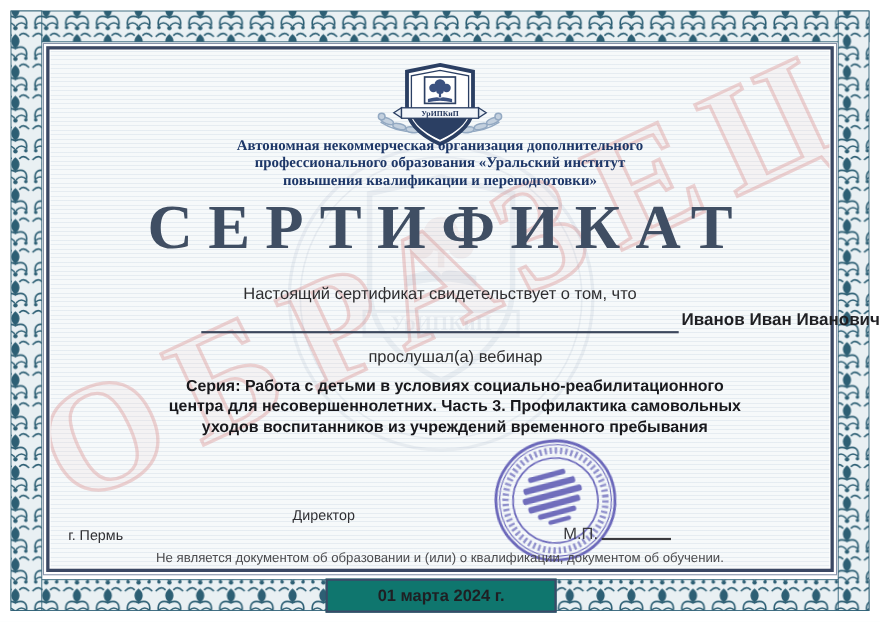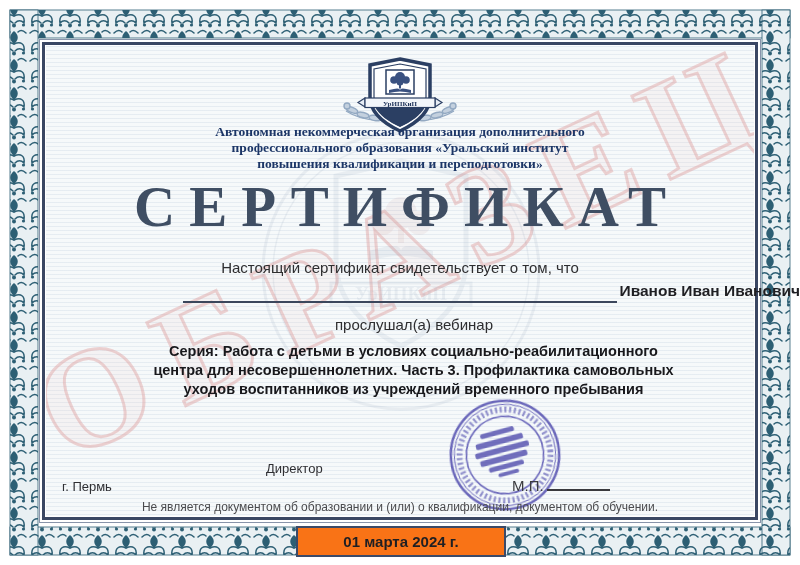--- a/index.html
+++ b/index.html
@@ -52,21 +52,21 @@
   .city { position:absolute; left:62px; top:479px; z-index:4; font-size:13px; color:#2f2f33; }
   .signatory { position:absolute; left:266px; top:461px; z-index:4; font-size:13px;
     line-height:16px; color:#2f2f33; }
   .mp { position:absolute; left:512px; top:477px; z-index:4; font-size:15px; color:#3a3a3e; }
   .sig-line { position:absolute; left:547px; top:489px; width:63px;
     border-top:2px solid #3a3a3e; z-index:4; }
   .disclaimer { position:absolute; left:0; top:500px; width:100%; text-align:center;
     z-index:3; font-size:12px; color:#4b4b4e; }
   .date-box {
     position:absolute; left:296px; top:526px; width:210px; height:31px; z-index:6;
-    background:#f97316; border:2px solid #3b4a68; text-align:center;
+    background:#0f766e; border:2px solid #3b4a68; text-align:center;
     font-size:15px; font-weight:bold; color:#1f1f23; line-height:27px;
   }
 </style>
 </head>
 <body>
 
 <div class="page">
 
   <svg class="border-svg" width="800" height="565" aria-hidden="true">
     <defs>

